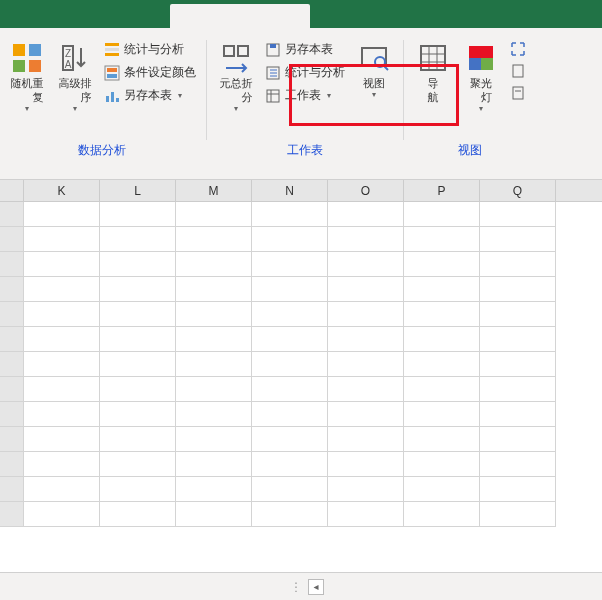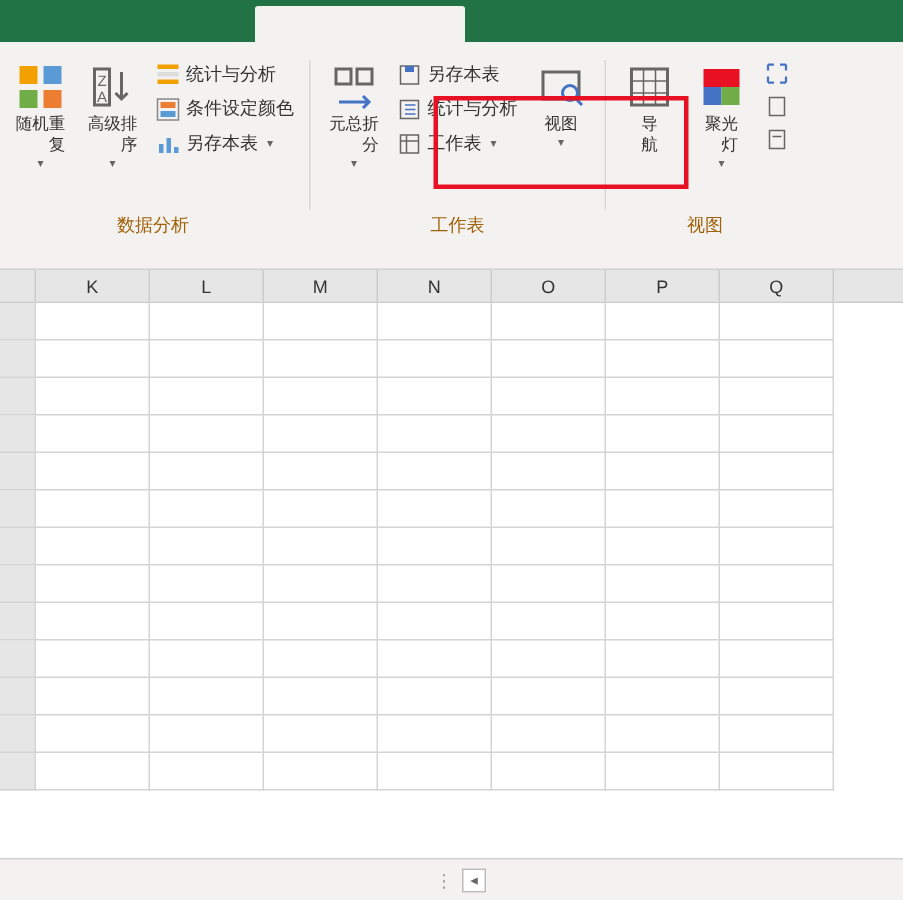--- a/index.html
+++ b/index.html
@@ -3,21 +3,21 @@
 <meta charset="utf-8">
 <style>
 * { box-sizing: border-box; margin: 0; padding: 0; }
 body { font-family: "Microsoft YaHei", sans-serif; font-size: 12px; background: #fff; width: 602px; height: 600px; overflow: hidden; position: relative; }
 .titlebar { height: 28px; background: linear-gradient(#217346,#217346); position: relative; }
 .titlebar .tab { position: absolute; left: 170px; top: 4px; width: 140px; height: 24px; background: #f3f2f1; border-radius: 2px 2px 0 0; }
 .ribbon { background: #f3f2f1; border-bottom: 1px solid #d0d0d0; padding: 10px 6px 2px 6px; height: 152px; }
 .groups { display: flex; align-items: flex-start; gap: 8px; }
 .group { display: flex; flex-direction: column; align-items: center; }
 .group-body { display: flex; align-items: flex-start; gap: 6px; height: 100px; }
-.group-label { font-size: 12px; color: #a16207; text-align: center; margin-top: 4px; }
+.group-label { font-size: 12px; color: #1d4ed8; text-align: center; margin-top: 4px; }
 .sep { width: 1px; height: 100px; background: #d8d8d8; margin-top: 2px; }
 .big-btn { display: flex; flex-direction: column; align-items: center; justify-content: flex-start; width: 42px; padding: 4px 2px; cursor: pointer; }
 .big-btn .icon { width: 32px; height: 32px; margin-bottom: 2px; }
 .big-btn .lbl { font-size: 11px; color: #333; text-align: right; line-height: 14px; white-space: pre-line; }
 .big-btn .dd { font-size: 8px; color: #666; }
 .small-list { display: flex; flex-direction: column; gap: 4px; padding-top: 2px; }
 .small-btn { display: flex; align-items: center; gap: 4px; cursor: pointer; padding: 1px 2px; }
 .small-btn .icon { width: 16px; height: 16px; }
 .small-btn .lbl { font-size: 12px; color: #333; white-space: nowrap; }
 .small-btn .dd { font-size: 8px; color: #666; margin-left: 2px; }

